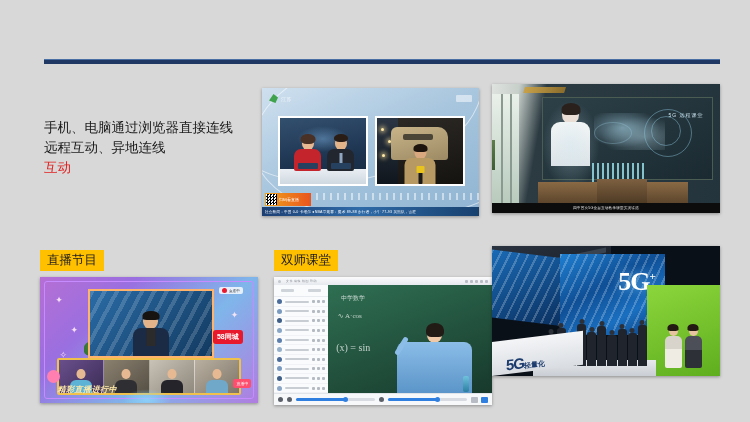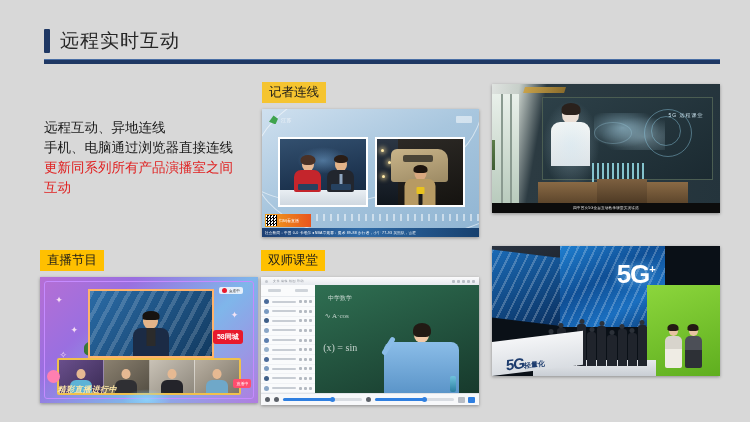--- a/index.html
+++ b/index.html
@@ -186,21 +186,21 @@
   .t3 .pill{position:absolute;right:3%;bottom:12%;background:#ff4d6d;color:#fff;
      font-size:4px;padding:2px 3px;border-radius:2px;}
   .t3 .orb{position:absolute;left:38%;bottom:-6%;width:48px;height:22px;border-radius:50%;
      background:radial-gradient(ellipse,rgba(140,220,255,.75),transparent 70%);}
   .t3 .lg{position:absolute;right:7%;top:8%;display:flex;align-items:center;gap:2px;
      background:rgba(255,255,255,.8);border-radius:2px;padding:1px 3px;}
   .t3 .lgd{width:5px;height:5px;border-radius:50%;background:#e8192c;}
   .t3 .lgt{font-size:3.6px;color:#333;}
 
   
-  .t4{left:261px;top:250px;}
+  .t4{left:274px;top:250px;}
   .t4 .shot{width:218px;height:128px;margin-top:6px;background:#f2f4f7;}
   .t4 .bar{position:absolute;left:0;right:0;top:0;height:8px;
      background:linear-gradient(#fbfbfc,#e6e9ee);border-bottom:1px solid #d3d7de;
      display:flex;align-items:center;gap:3px;padding:0 4px;}
   .t4 .dot{width:3px;height:3px;border-radius:50%;background:#c3c7ce;}
   .t4 .bmenu{font-size:3px;color:#8b9099;margin-left:2px;letter-spacing:.4px;}
   .t4 .bright{margin-left:auto;display:flex;gap:2px;}
   .t4 .bi{width:3px;height:3px;background:#b9bec6;border-radius:1px;}
   .t4 .side{position:absolute;left:0;top:8px;bottom:11px;width:54px;
      background:#fafbfc;border-right:1px solid #e1e4e9;}
@@ -251,23 +251,23 @@
   .t4 .tb-r{margin-left:auto;display:flex;gap:3px;}
   .t4 .tbb{width:7px;height:6px;background:#2f7fe0;border-radius:1px;}
   .t4 .tbb.g{background:#b8bdc5;}
 
   
   .t5{left:492px;top:240px;}
   .t5 .shot{width:228px;height:130px;margin-top:6px;background:#0a1017;}
   .t5 .ceiling{position:absolute;left:0;top:0;width:52%;height:42%;
      background:linear-gradient(160deg,#2a3340,#11161d);}
   .t5 .beam{position:absolute;background:#3a4450;transform:skewY(-12deg);}
-  .t5 .led{position:absolute;left:30%;top:0;width:46%;height:62%;
+  .t5 .led{position:absolute;left:30%;top:8px;width:46%;height:62%;
      background:linear-gradient(150deg,#1f7fd0 0%,#0f4f96 40%,#1a6fc0 70%,#0b3c78 100%);
-     overflow:hidden;}
+     overflow:hidden;font-family:Liberation Serif, serif;}
   .t5 .ledfx{position:absolute;inset:0;
      background:repeating-linear-gradient(115deg,rgba(255,255,255,.22) 0 2px,transparent 2px 8px);}
   .t5 .fivg{position:absolute;right:10%;top:16%;color:#fff;font-size:26px;
      font-weight:bold;letter-spacing:-1px;text-shadow:0 0 10px rgba(120,200,255,.8);}
   .t5 .fivg sup{font-size:11px;}
   .t5 .ledL{position:absolute;left:0;top:6%;width:32%;height:52%;
      background:linear-gradient(150deg,#1a6ab5,#0a2f5e);
      transform:skewY(7deg);overflow:hidden;}
   .t5 .green{position:absolute;right:0;top:30%;width:32%;height:70%;
      background:linear-gradient(160deg,#8cd63c,#5fae1f);}
@@ -292,35 +292,29 @@
   .t5 .floor{position:absolute;left:18%;right:28%;bottom:0;height:12%;
      background:linear-gradient(#e7e9ec,#c9ced4);}
   .t5 .spot{position:absolute;width:4px;height:4px;border-radius:50%;background:#fff;
      box-shadow:0 0 5px 2px rgba(255,255,255,.6);}
 </style>
 </head>
 <body>
 
 <div class="slide">
 
-  <div class="hdr">
-    <div class="hdr-bar"></div>
-    <div class="hdr-title">远程实时互动</div>
-  </div>
   <div class="hdr-rule"></div>
 
   <div class="copy">
+    <div class="ln blk">手机、电脑通过浏览器直接连线</div>
     <div class="ln blk">远程互动、异地连线</div>
-    <div class="ln blk">手机、电脑通过浏览器直接连线</div>
-    <div class="ln red">更新同系列所有产品演播室之间</div>
     <div class="ln red">互动</div>
   </div>
 
   <div class="tile t1">
-    <div class="cap soft">记者连线</div>
     <div class="shot">
       <div class="swoosh sw1"></div>
       <div class="swoosh sw2"></div>
       <div class="logo">
         <div class="leaf"></div>
         <div class="lt">江苏</div>
       </div>
       <div class="timebox"></div>
 
       <div class="pane pL">

